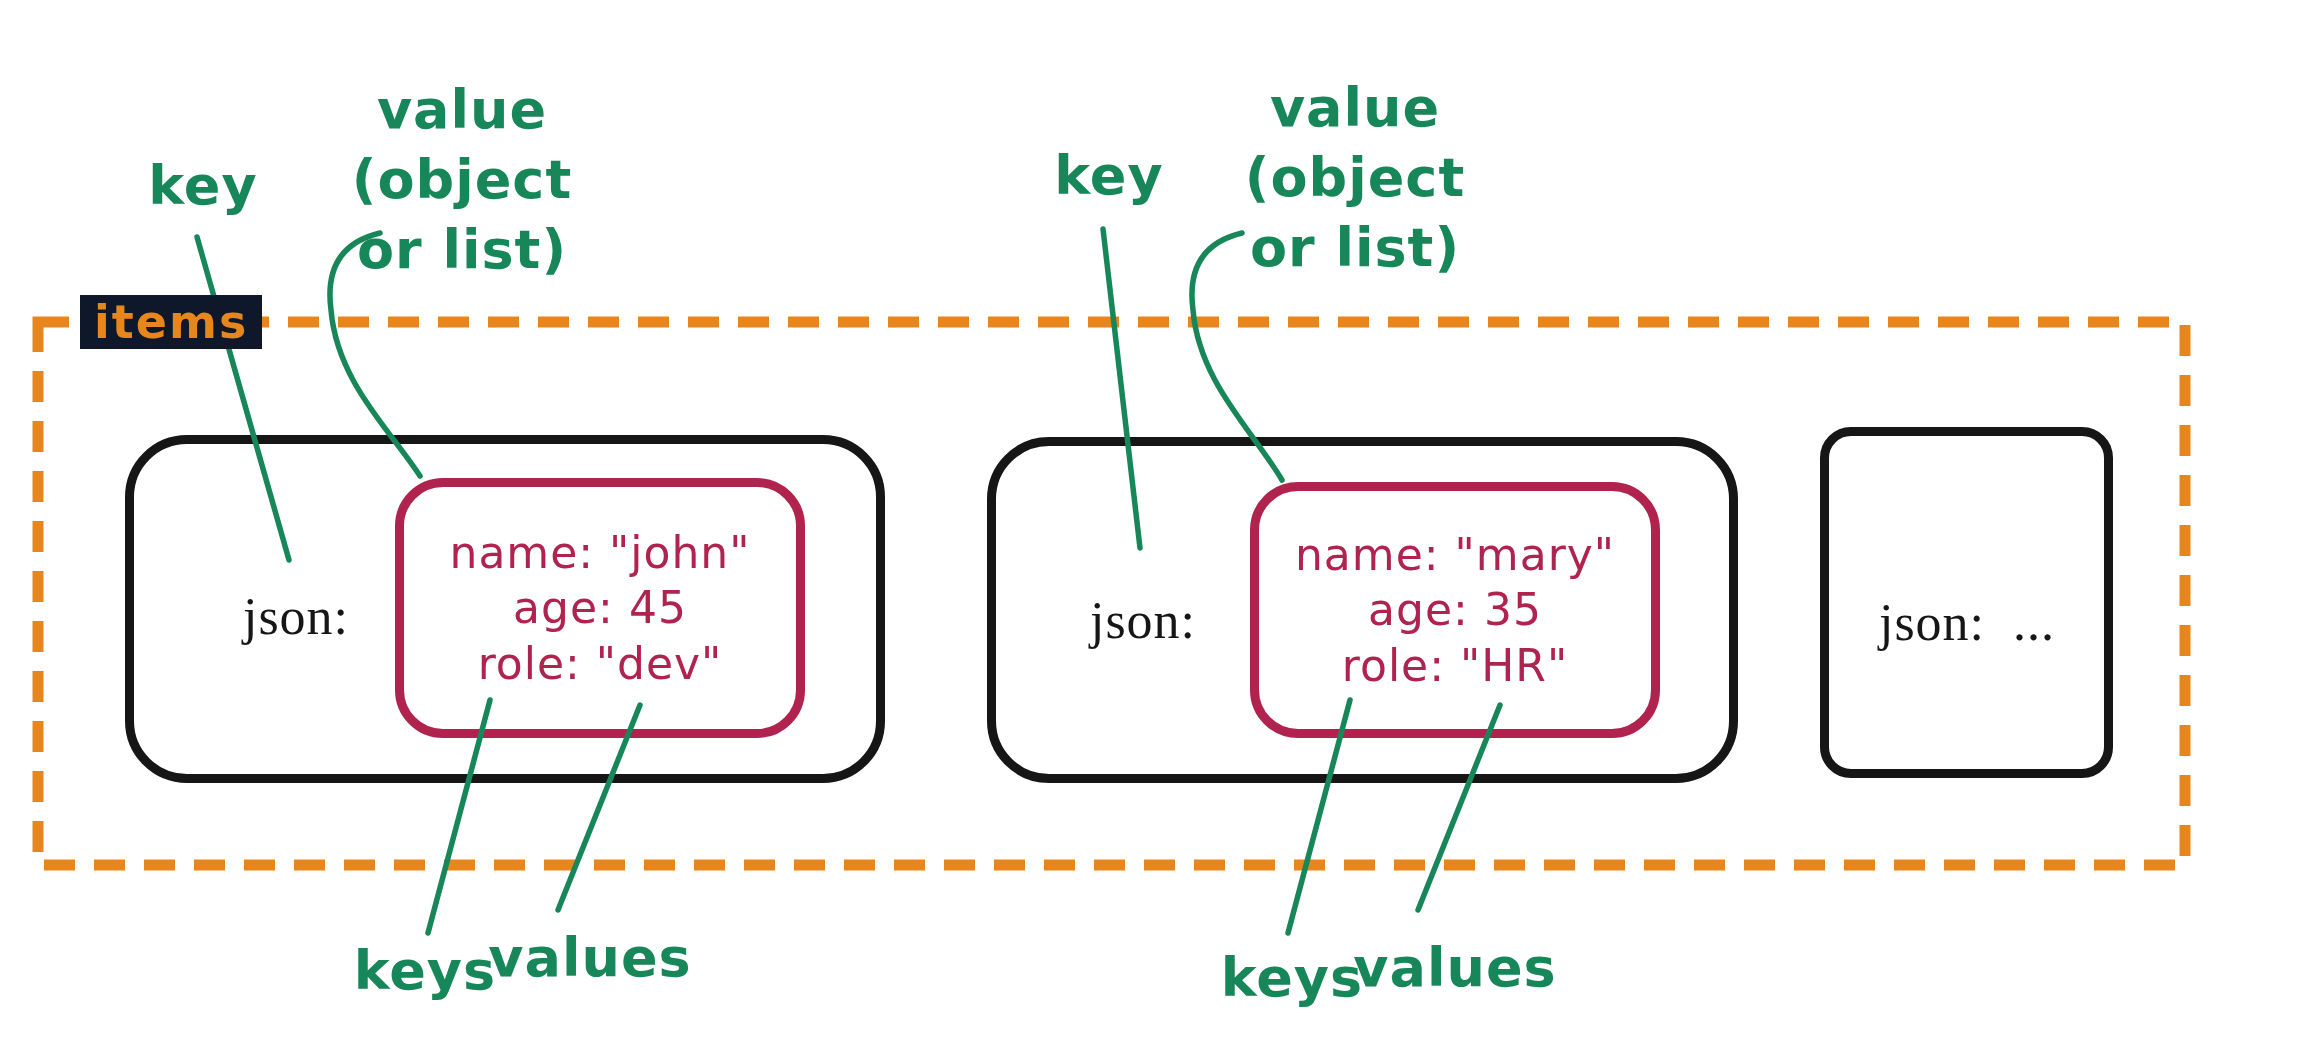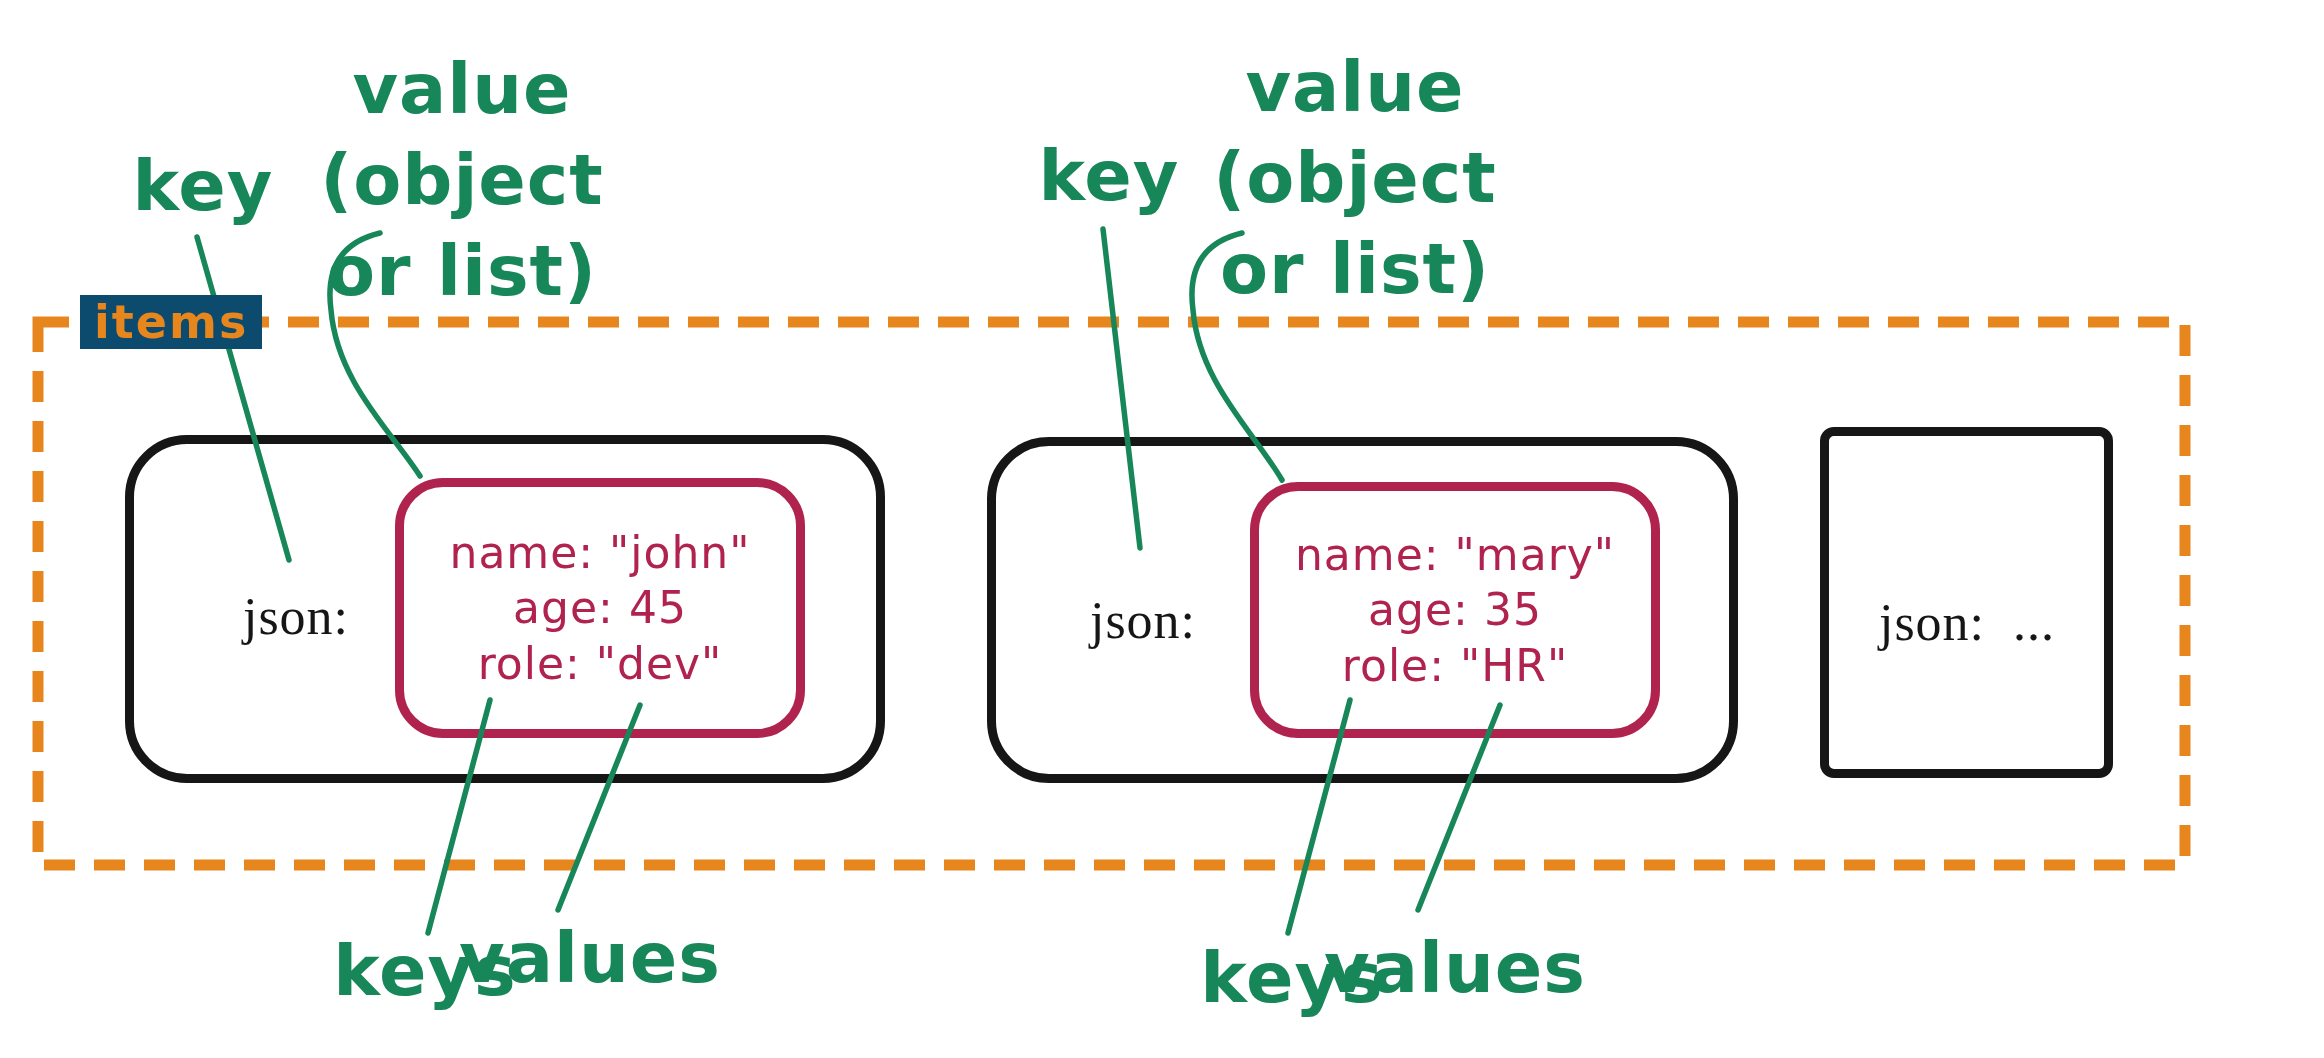--- a/index.html
+++ b/index.html
@@ -40,32 +40,32 @@
     color:#161616;
     font-size:52px;
     letter-spacing:1px;
     white-space:pre;
     font-family:Liberation Serif, serif;
   }
   .green-label{
     position:absolute;
     transform:translate(-50%,-50%);
     color:#17875A;
-    font-size:70px;
+    font-size:54px;
     font-weight:bold;
     letter-spacing:1px;
     text-align:center;
     white-space:pre-line;
     line-height:1.3;
   }
   .items-label{
     position:absolute;
     transform:translate(0,-50%);
     color:#E8861E;
-    background:#0c4a6e;
+    background:#0f172a;
     font-size:46px;
     font-weight:bold;
     letter-spacing:2px;
     padding:0 14px;
   }
 </style>
 </head>
 <body>
 
 <div id="canvas">
@@ -83,21 +83,21 @@
 
     <div class="black-box" style="left:987px;top:437px;width:751px;height:346px;">
       <span class="json-key" style="left:147px;top:174px;">json:</span>
       <div class="red-box" style="left:254px;top:36px;width:410px;height:256px;">
         <div>name: "mary"</div>
         <div>age: 35</div>
         <div>role: "HR"</div>
       </div>
     </div>
 
-    <div class="black-box" style="left:1820px;top:427px;width:293px;height:351px;border-radius:14px;">
+    <div class="black-box" style="left:1820px;top:427px;width:293px;height:351px;border-radius:31px;">
       <span class="json-key" style="left:138px;top:186px;">json:  ...</span>
     </div>
   </div>
 
   <svg class="layer-connectors" width="2324" height="1058" viewBox="0 0 2324 1058">
 
     <rect x="38" y="322" width="2147" height="543" fill="none" stroke="#E8861E" stroke-width="11" stroke-dasharray="31 19" stroke-linecap="butt"></rect>
 
     <path d="M 197,237 L 289,560" fill="none" stroke="#17875A" stroke-width="5.5" stroke-linecap="round"></path>
     <path d="M 380,233 C 338,243 326,272 331,310 C 337,382 392,432 420,476" fill="none" stroke="#17875A" stroke-width="5.5" stroke-linecap="round"></path>

